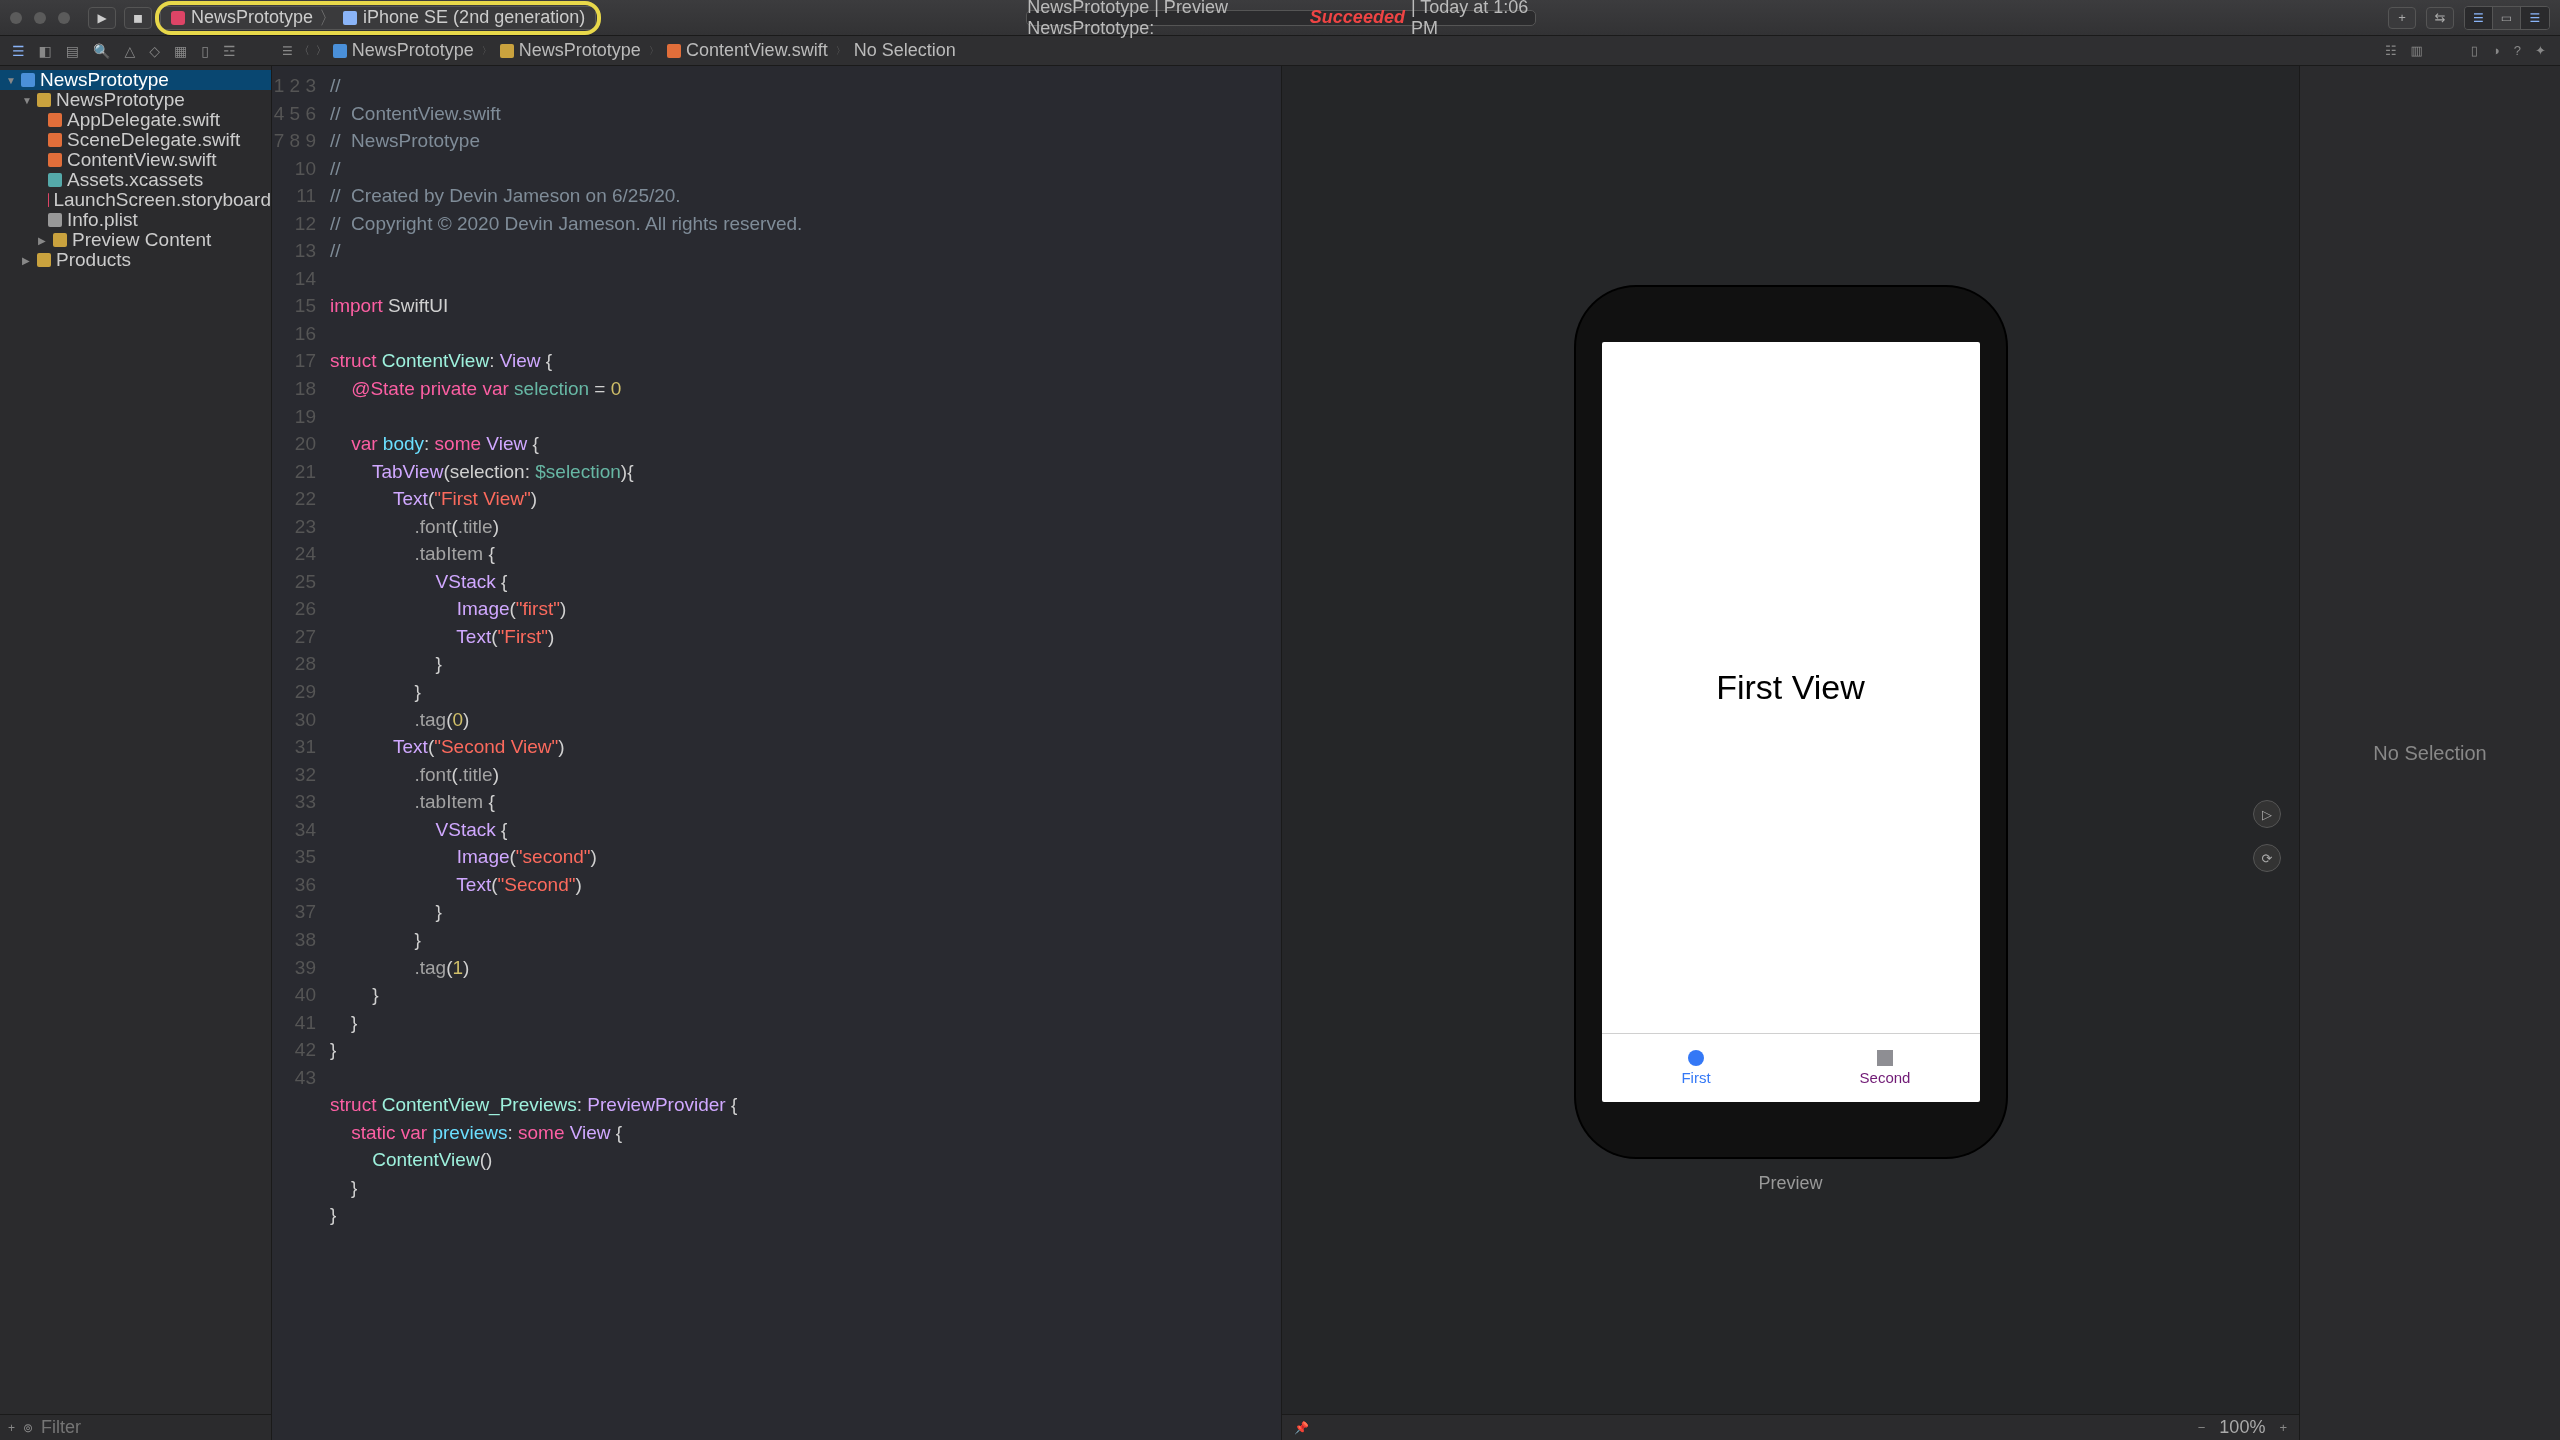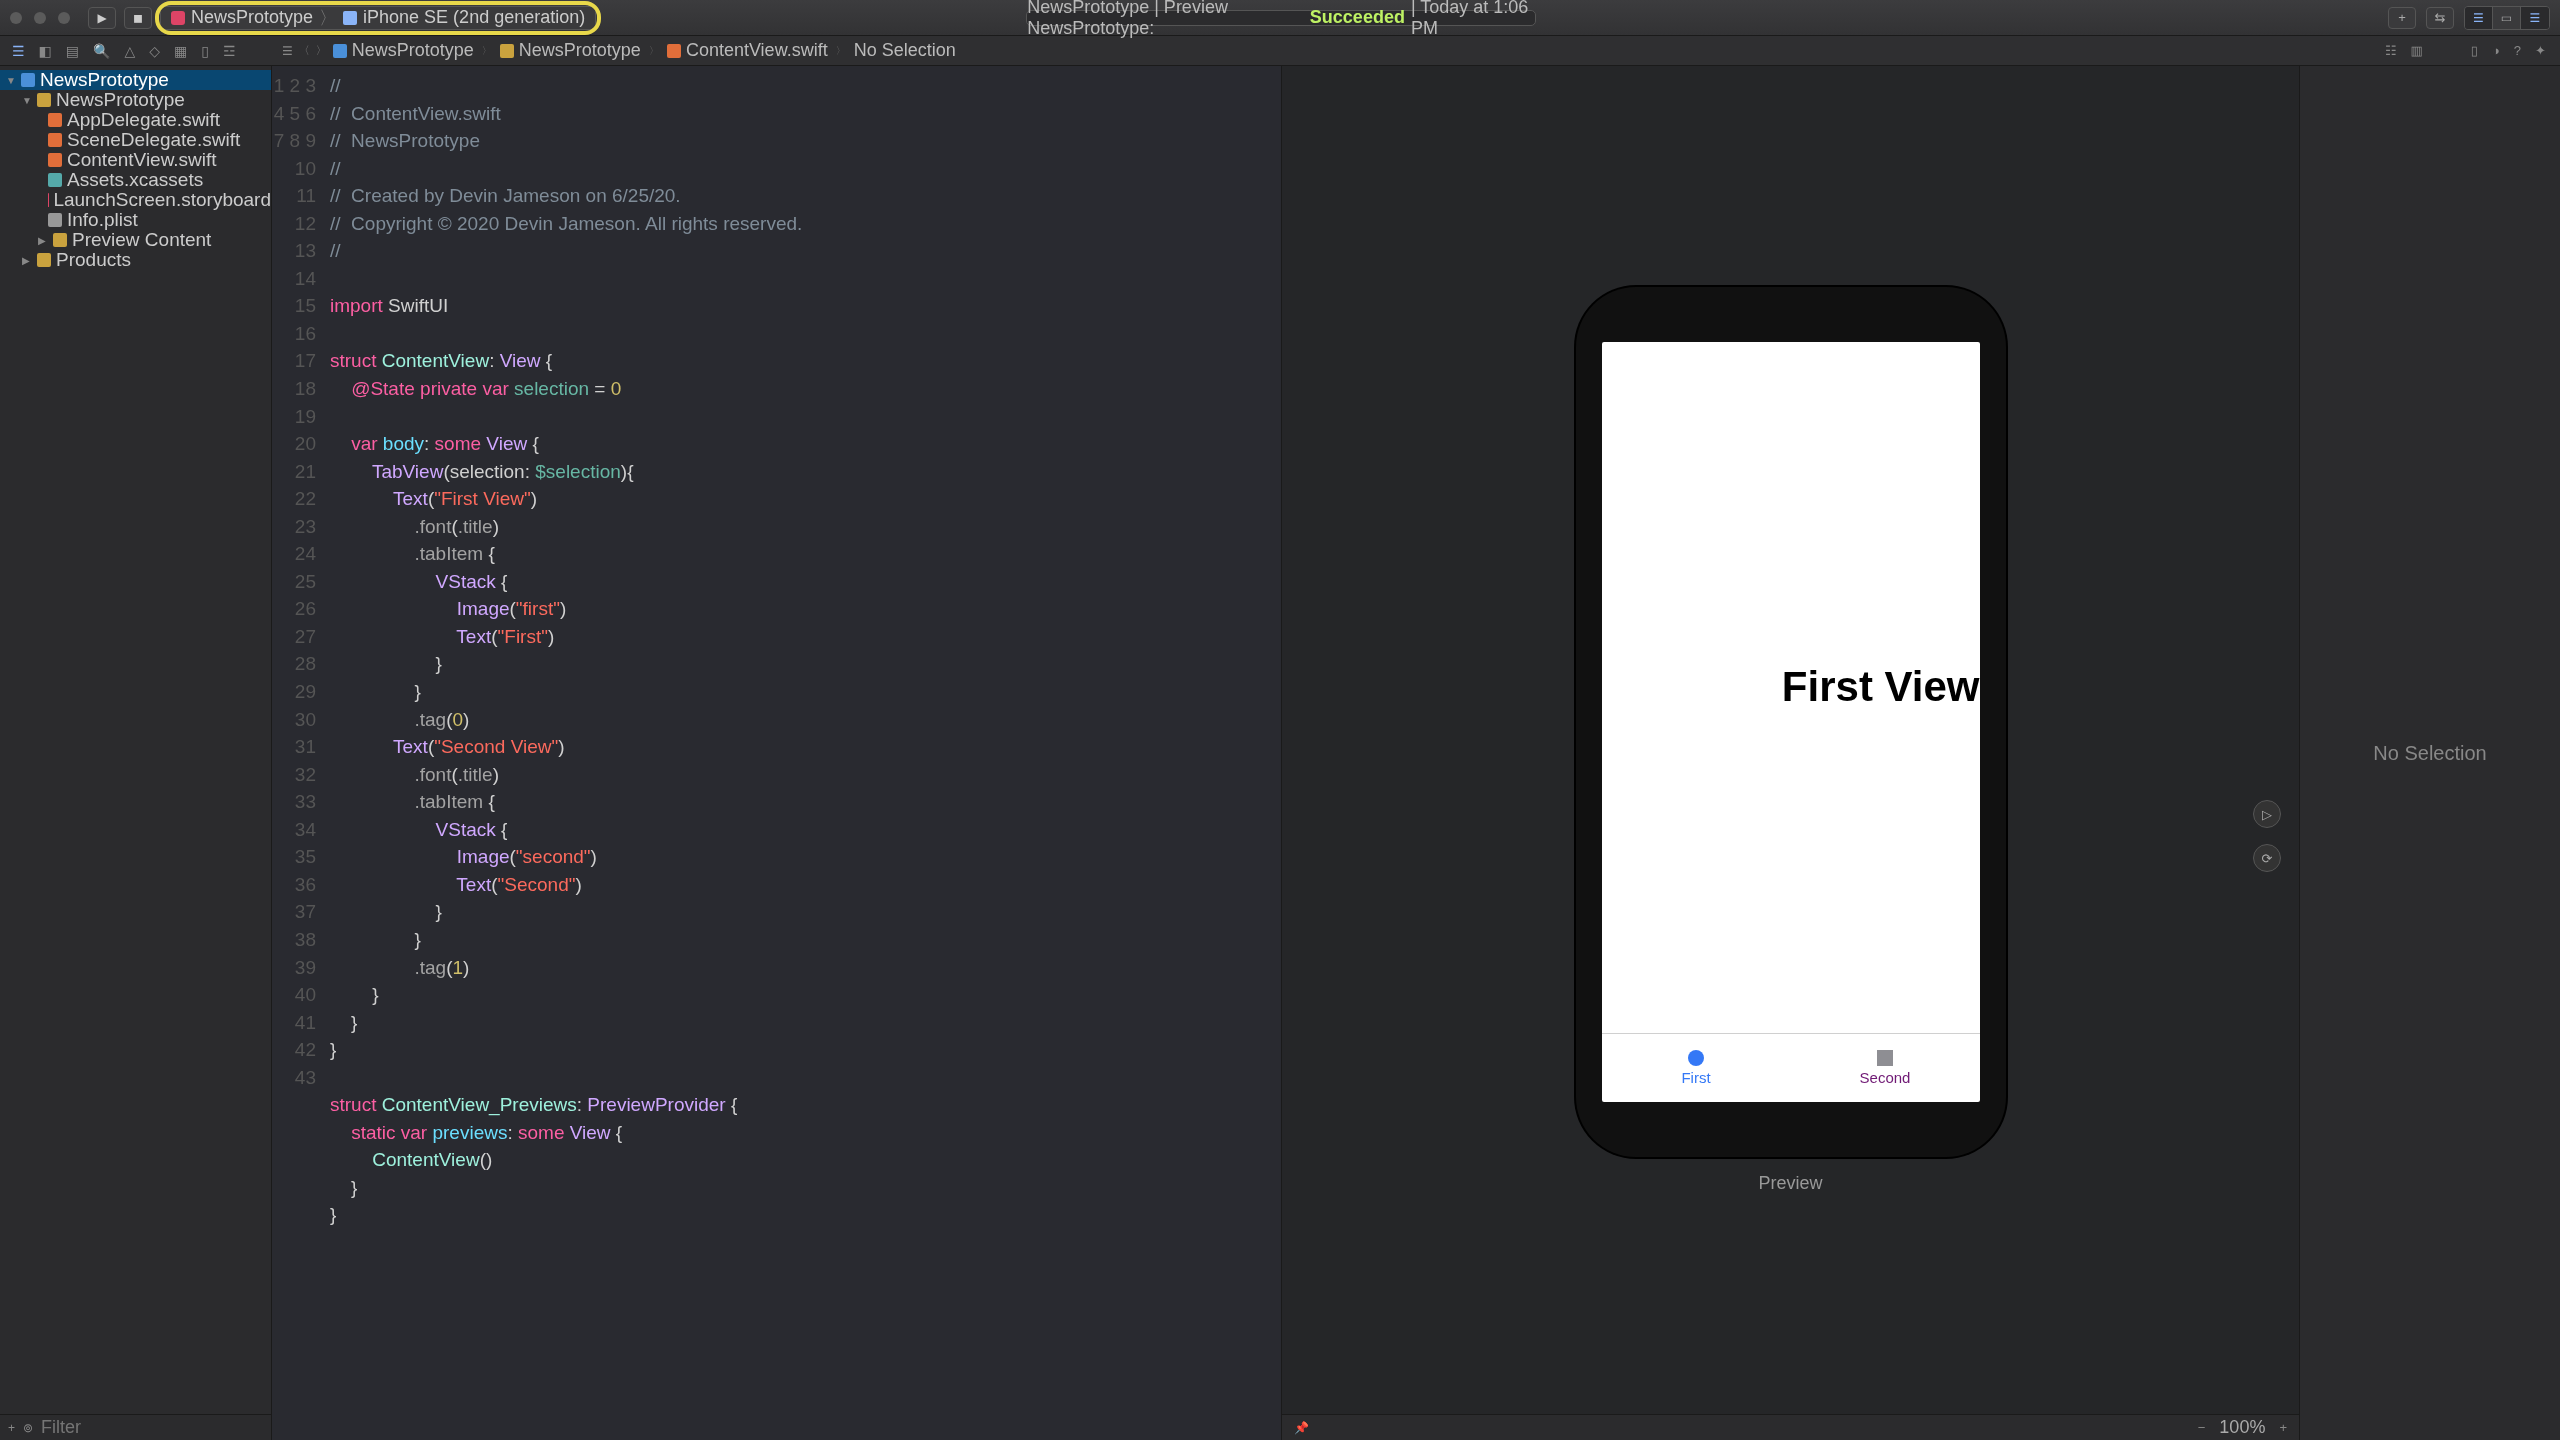--- a/index.html
+++ b/index.html
@@ -9,21 +9,21 @@
 .toolbar { height:36px; background:linear-gradient(#3c3c3e,#323234); border-bottom:1px solid #1a1a1a; display:flex; align-items:center; padding:0 10px; gap:8px; }
 .traffic { display:flex; gap:12px; margin-right:10px; }
 .traffic div { width:12px; height:12px; border-radius:50%; }
 .tl-close{background:#5b5b5b;} .tl-min{background:#5b5b5b;} .tl-max{background:#5b5b5b;}
 .run-btn,.stop-btn{ width:28px; height:22px; border:1px solid #555; border-radius:4px; display:flex; align-items:center; justify-content:center; background:#3a3a3c; color:#ccc; font-size:12px;}
 .scheme { display:flex; align-items:center; gap:6px; height:24px; background:#3a3a3c; border:1px solid #555; border-radius:5px; padding:0 10px; font-size:18px; color:#ccc; position:relative;}
 .scheme .appicon{ width:14px; height:14px; background:#d46; border-radius:3px;}
 .scheme .devicon{ width:14px; height:14px; background:#8ab4f8; border-radius:2px;}
 .highlight-ring{ position:absolute; left:-6px; right:-6px; top:-6px; bottom:-6px; border:4px solid #e8d84a; border-radius:16px; pointer-events:none;}
 .activity { flex:0 0 510px; margin-left:auto; margin-right:auto; height:16px; background:#2b2b2d; border:1px solid #555; border-radius:5px; display:flex; align-items:center; justify-content:center; font-size:18px; color:#bbb; gap:6px;}
-.activity b{color:#bef264; font-weight:600;}
+.activity b{color:#ef4444; font-weight:600;font-style:italic;}
 .toolbar-right{ margin-left:auto; display:flex; gap:10px; align-items:center;}
 .tb-btn{ width:28px; height:22px; border:1px solid #555; border-radius:4px; background:#3a3a3c; display:flex; align-items:center; justify-content:center; color:#aaa; font-size:13px;}
 .tb-seg{ display:flex; border:1px solid #555; border-radius:4px; overflow:hidden;}
 .tb-seg div{ width:28px; height:22px; background:#3a3a3c; display:flex; align-items:center; justify-content:center; color:#aaa; font-size:12px; border-right:1px solid #555;}
 .tb-seg div:last-child{border-right:none;}
 .tb-seg .on{ background:#2a2a2c; color:#8ab4f8;}
 
 
 .tabbar { height:30px; background:#2f2f31; border-bottom:1px solid #1a1a1a; display:flex; align-items:center; font-size:18px; color:#999;}
 .tabbar .nav-left{ width:272px; display:flex; gap:14px; padding-left:12px; align-items:center;}
@@ -51,21 +51,21 @@
 .editor-area{ flex:1; display:flex; }
 .code-pane{ width:1010px; background:#292a30; border-right:1px solid #1a1a1a; display:flex; font-family:Menlo,monospace; font-size:19px; line-height:1.45; overflow:hidden;}
 .gutter{ width:54px; text-align:right; color:#555; padding:6px 10px 0 0; user-select:none;}
 .code{ flex:1; padding:6px 0 0 4px; white-space:pre; color:#d0d0d0; overflow:auto;}
 .c-comment{color:#7f8c98;} .c-key{color:#fc5fa3;text-align:right;} .c-type{color:#9ef1dd;} .c-type2{color:#d0a8ff;} .c-func{color:#a3a3a3;} .c-str{color:#fc6a5d;} .c-num{color:#d0bf69;} .c-attr{color:#67b7a4;} .c-ident{color:#6bdfff;}
 
 .canvas-pane{ flex:1; background:#252628; display:flex; flex-direction:column; position:relative; border-right:1px solid #1a1a1a;}
 .canvas-inner{ flex:1; display:flex; align-items:center; justify-content:center; flex-direction:column; position:relative;}
 .device{ width:430px; height:870px; background:#111; border-radius:60px; padding:55px 26px 55px 26px; position:relative; box-shadow:0 0 0 2px #000;}
 .screen{ width:100%; height:100%; background:#fff; display:flex; flex-direction:column; border-radius:2px; overflow:hidden;}
-.screen-main{ flex:1; display:flex; align-items:center; justify-content:flex-end; color:#000; font-size:42px; font-weight:700;}
+.screen-main{ flex:1; display:flex; align-items:center; justify-content:center; color:#000; font-size:34px; font-weight:400;}
 .tab-bar{ height:69px; border-top:1px solid #d0d0d0; display:flex;}
 .tab{ flex:1; display:flex; flex-direction:column; align-items:center; justify-content:center; gap:3px; font-size:15px;}
 .tab .ti{ width:16px; height:16px; }
 .tab.first .ti{ background:#3478f6; border-radius:50%;}
 .tab.first{ color:#3478f6;}
 .tab.second .ti{ background:#8e8e93;}
 .tab.second{ color:#701a75;}
 .preview-label{ color:#999; font-size:18px; margin-top:16px;}
 .canvas-controls{ position:absolute; right:18px; top:50%; transform:translateY(60px); display:flex; flex-direction:column; gap:16px;}
 .cc-btn{ width:28px; height:28px; border:1px solid #555; border-radius:50%; background:#333; color:#aaa; display:flex; align-items:center; justify-content:center; font-size:13px;}

